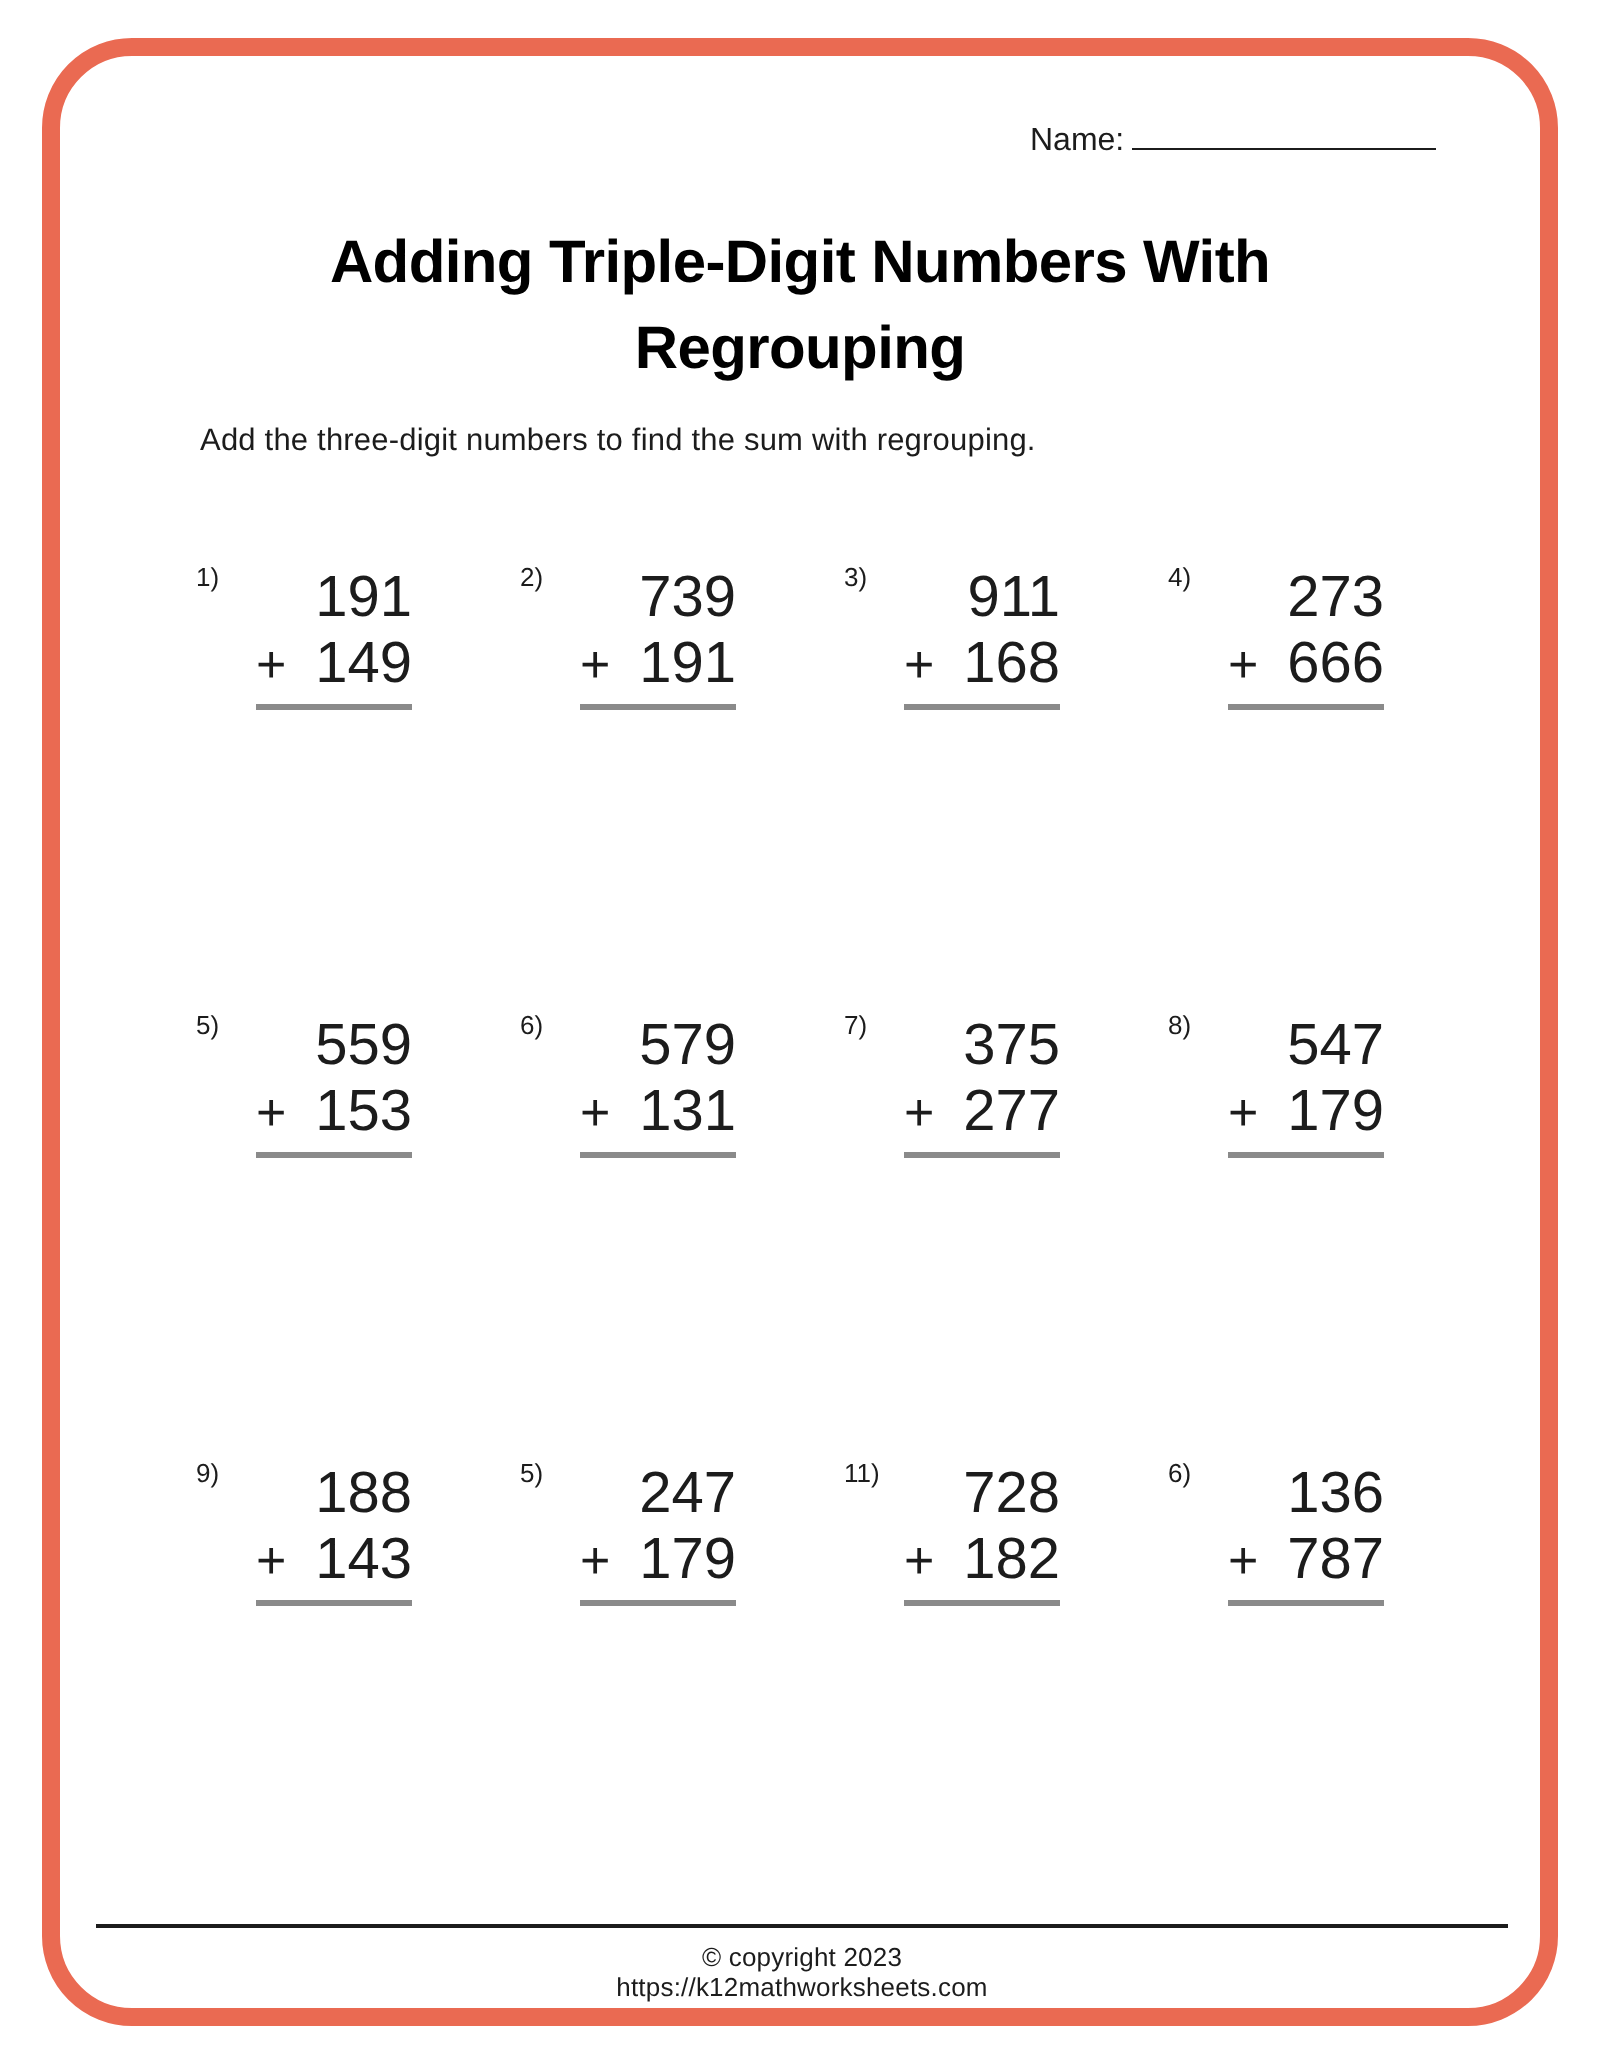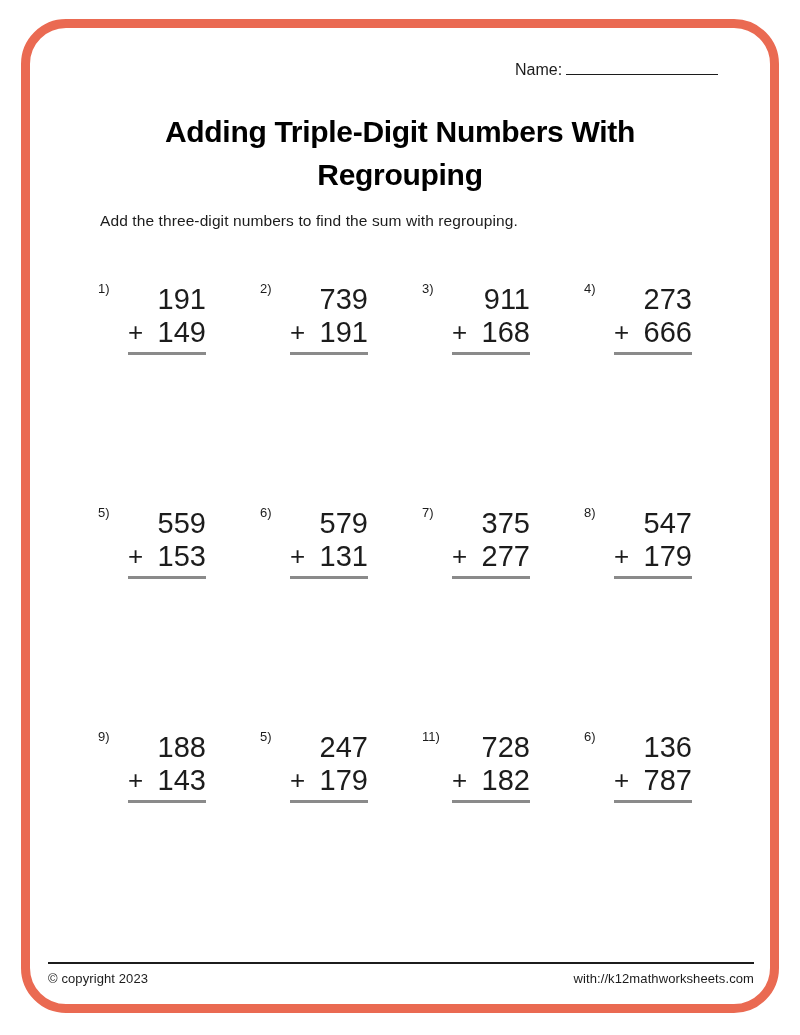--- a/index.html
+++ b/index.html
@@ -87,23 +87,24 @@
     top: 962px; left: 48px;
     width: 706px; height: 2px;
     background: #1c1c1c;
   }
   .footer-row {
     position: absolute;
     top: 971px; left: 48px;
     width: 706px;
     display: flex;
     justify-content: space-between;
-    align-items: flex-start;
+    align-items: center;
     font-size: 13px;
     letter-spacing: 0.1px;
+    flex-direction: column;
   }
 </style>
 </head>
 <body>
 
 <div class="page">
   <div class="frame"></div>
 
   <div class="name-row">
     <span>Name:</span><span class="name-line"></span>
@@ -244,15 +245,15 @@
             <span>787</span>
           </div>
           <div class="answer"></div>
         </div>
       </div>
     </div>
 
   <div class="footer-line"></div>
   <div class="footer-row">
     <span>© copyright 2023</span>
-    <span>with://k12mathworksheets.com</span>
+    <span>https://k12mathworksheets.com</span>
   </div>
 </div>
 
 </body></html>

